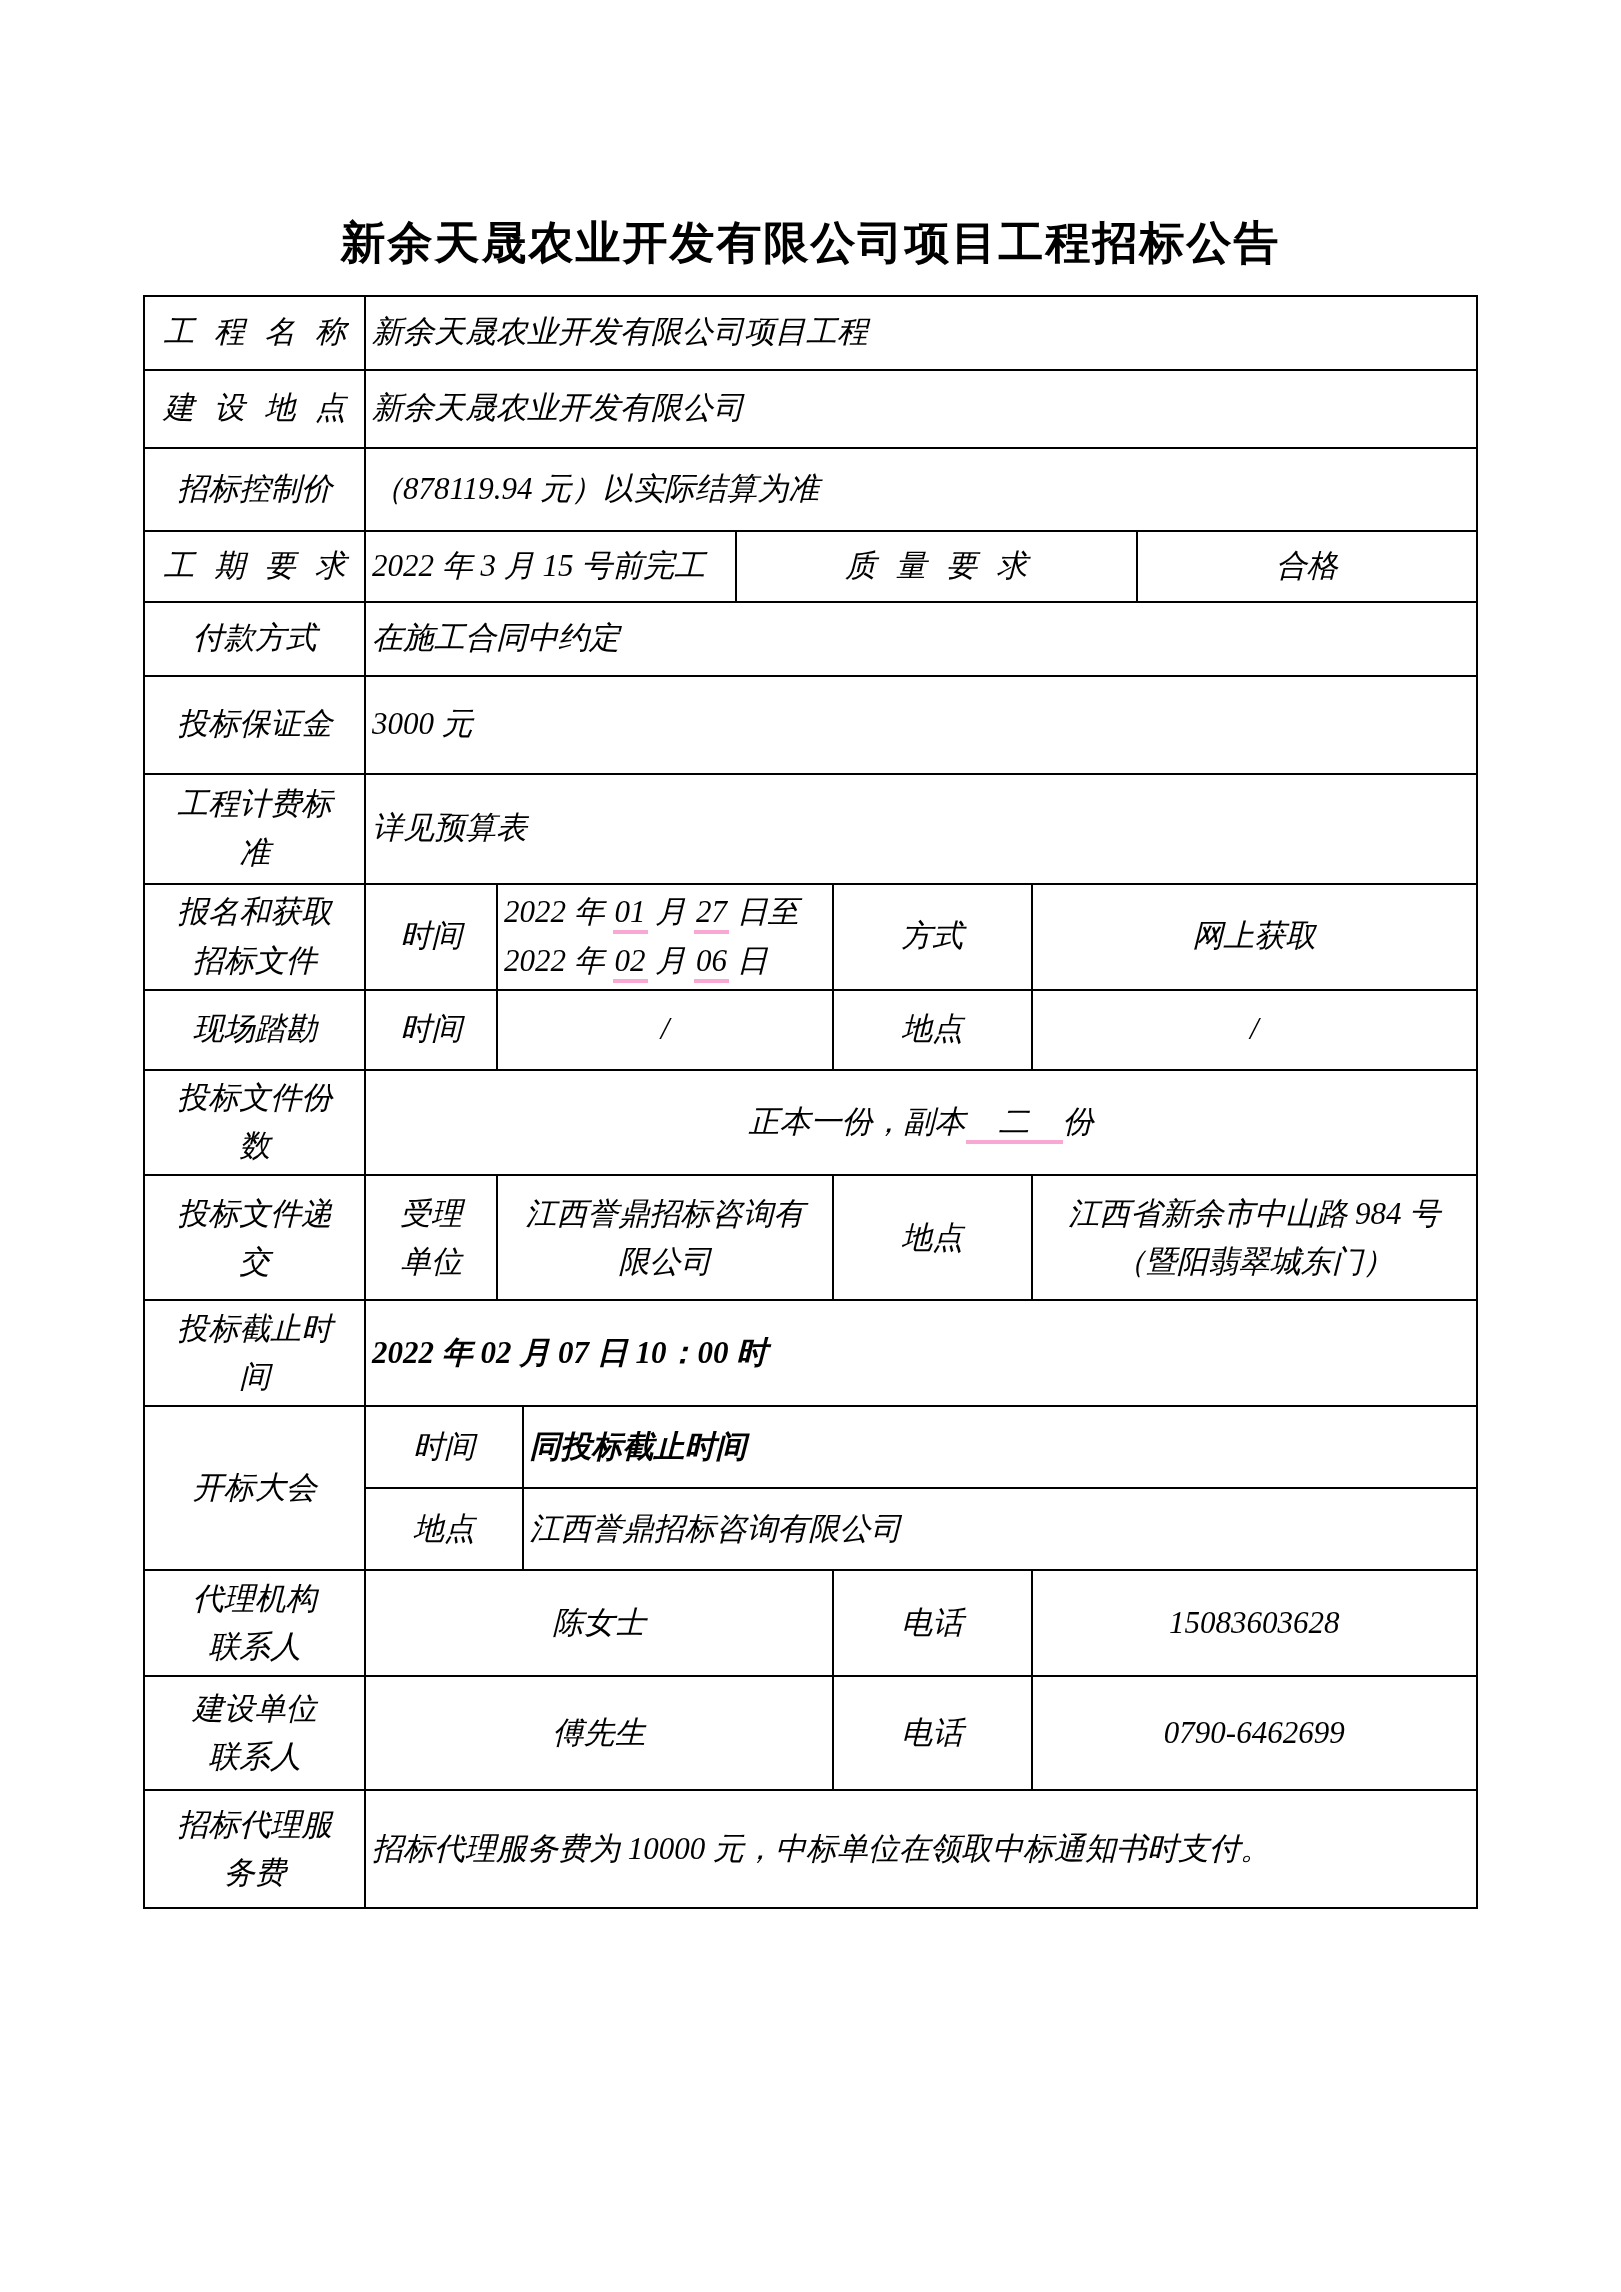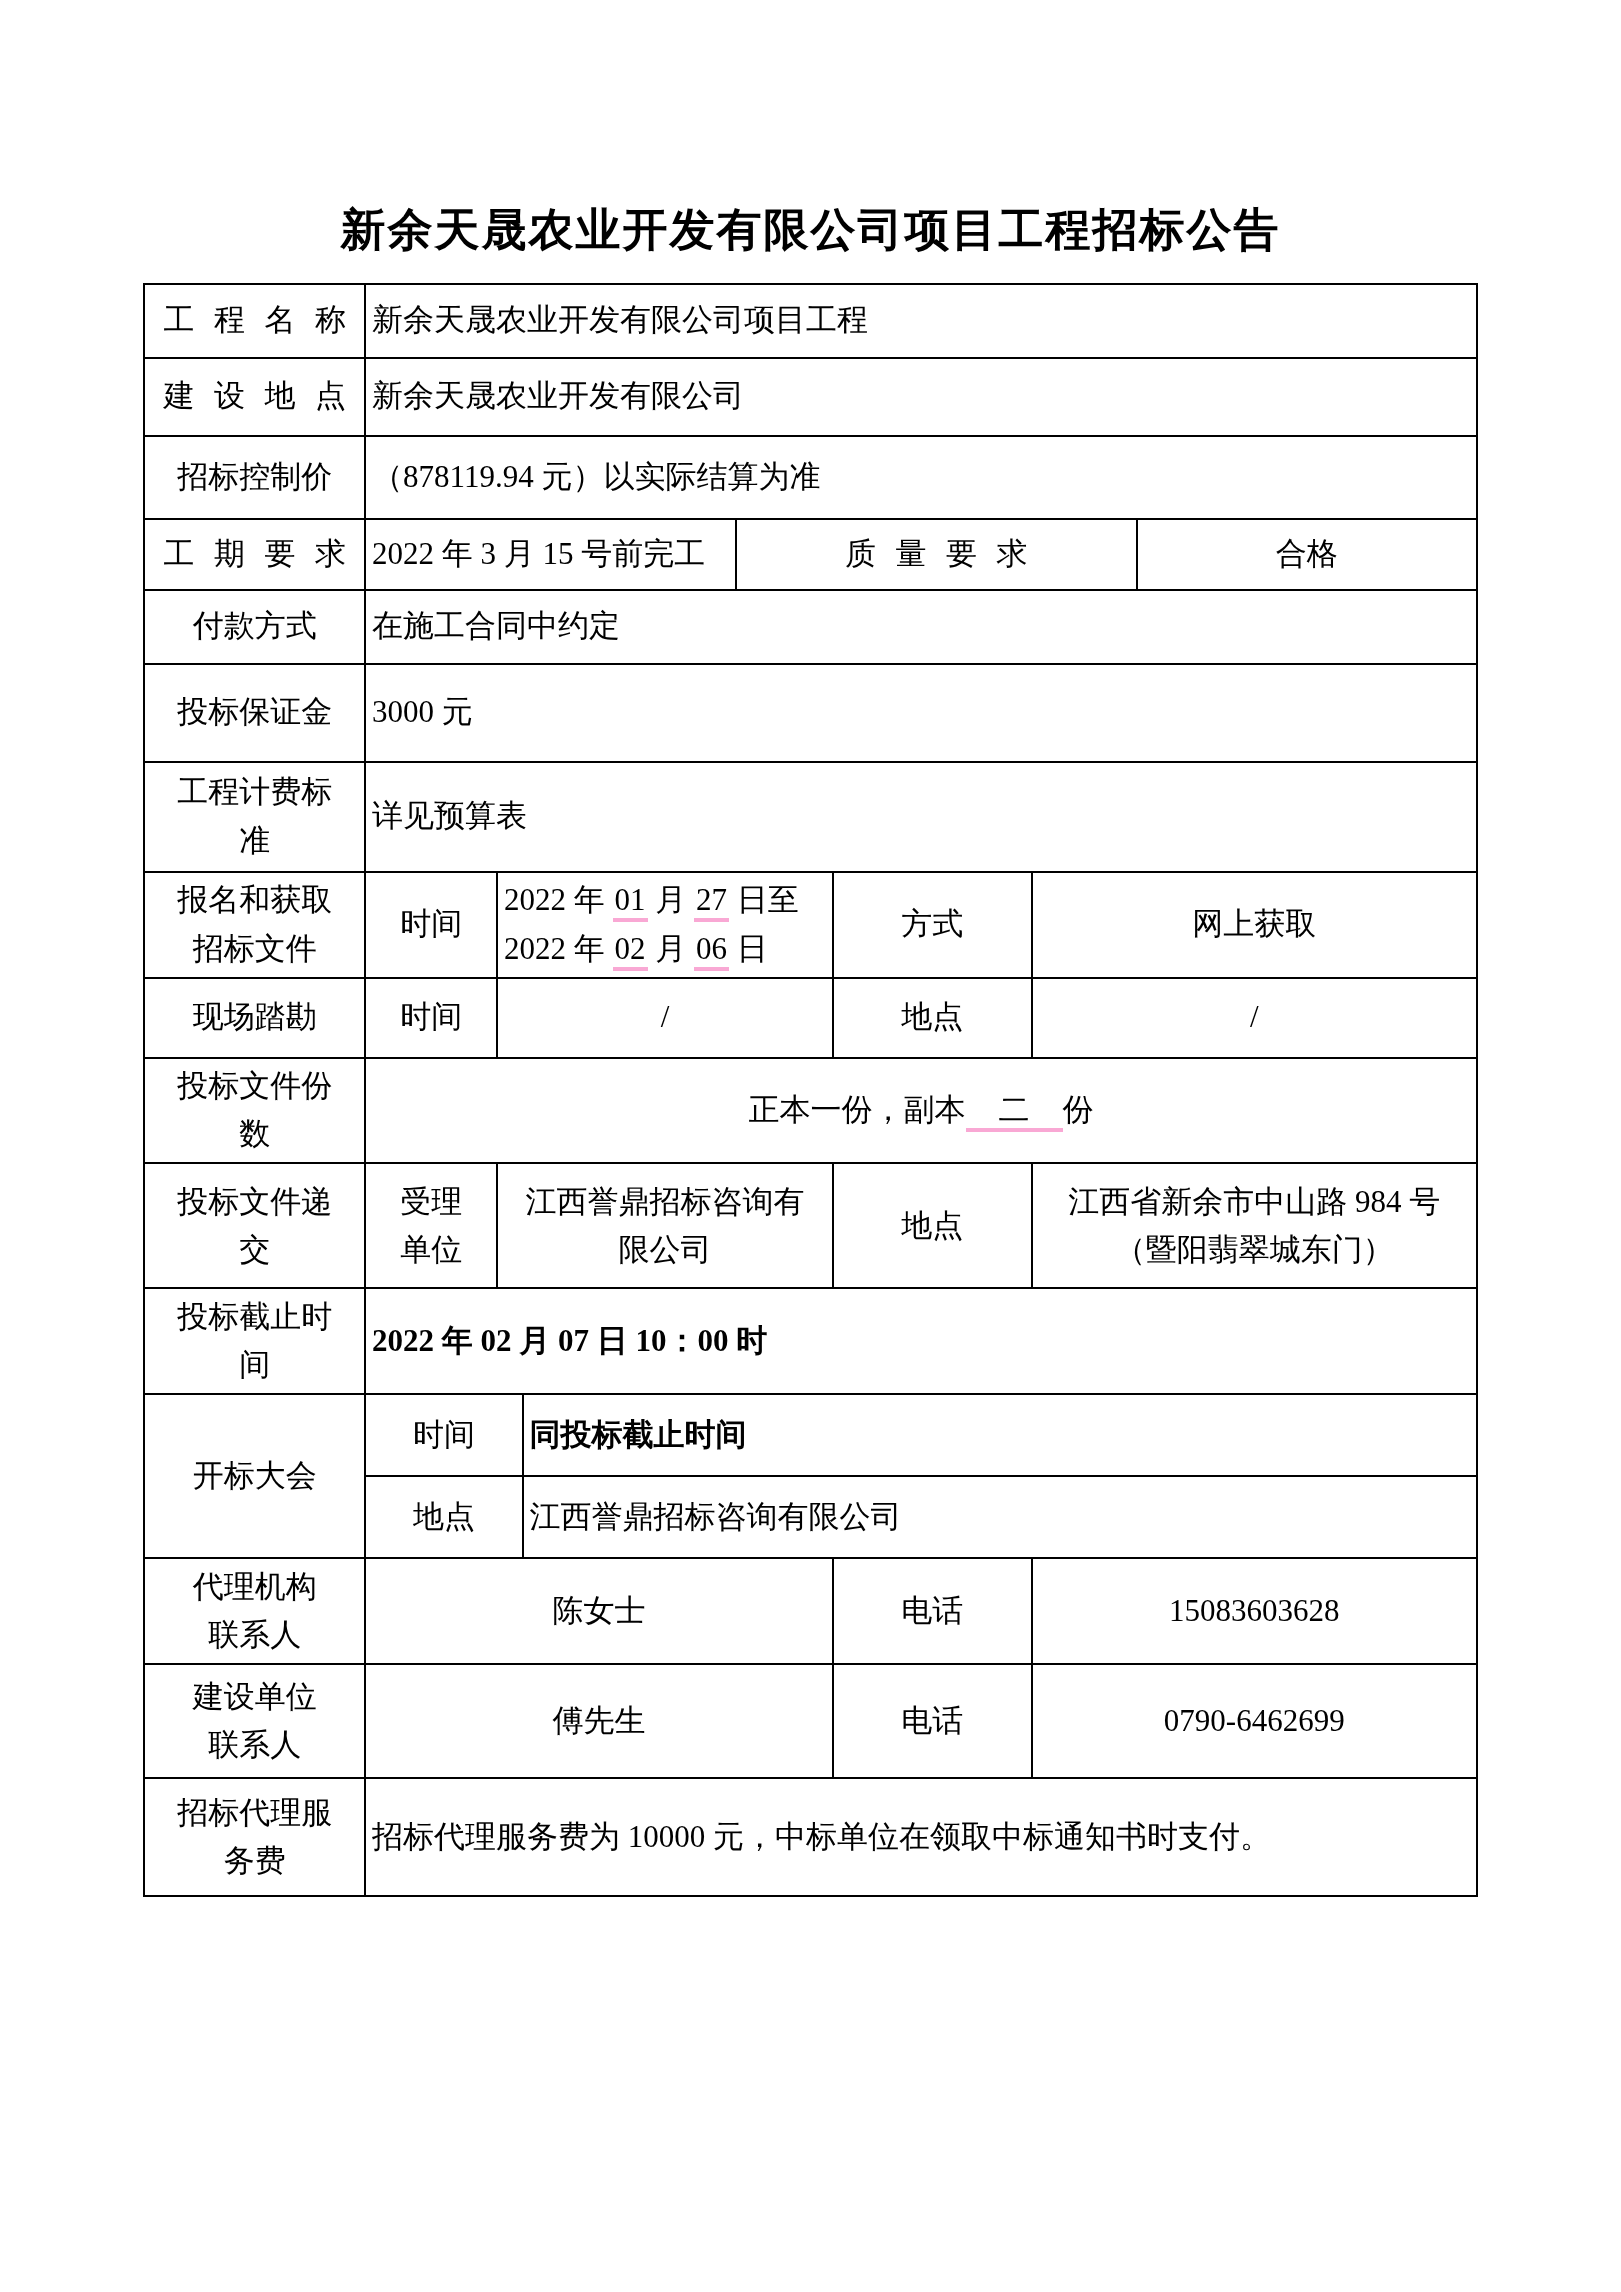--- a/index.html
+++ b/index.html
@@ -10,34 +10,35 @@
     color: #000000;
     font-family: "Liberation Serif", "DejaVu Serif", serif;
   }
   .page {
     position: relative;
     width: 1621px;
     height: 2293px;
     overflow: hidden;
   }
   .doc-title {
-    margin: 0;
+    margin: 12px;
     padding-top: 202px;
     text-align: center;
-    font-family: Liberation Serif, serif;
+    font-family: Liberation Sans, sans-serif;
     font-size: 45px;
     line-height: 57px;
     font-weight: bold;
     letter-spacing: 2px;
   }
   table.doc-table {
     margin: 23.5px auto 0 auto;
     width: 1332px;
     table-layout: fixed;
     border-collapse: collapse;
+    font-style: italic;
   }
   table.doc-table td {
     border: 2px solid #000;
     border-top-width: 2.9px;
     border-bottom-width: 2.9px;
     font-size: 31px;
     line-height: 1.55;
     vertical-align: middle;
     padding: 3.9px 5.9px;
     overflow: hidden;

